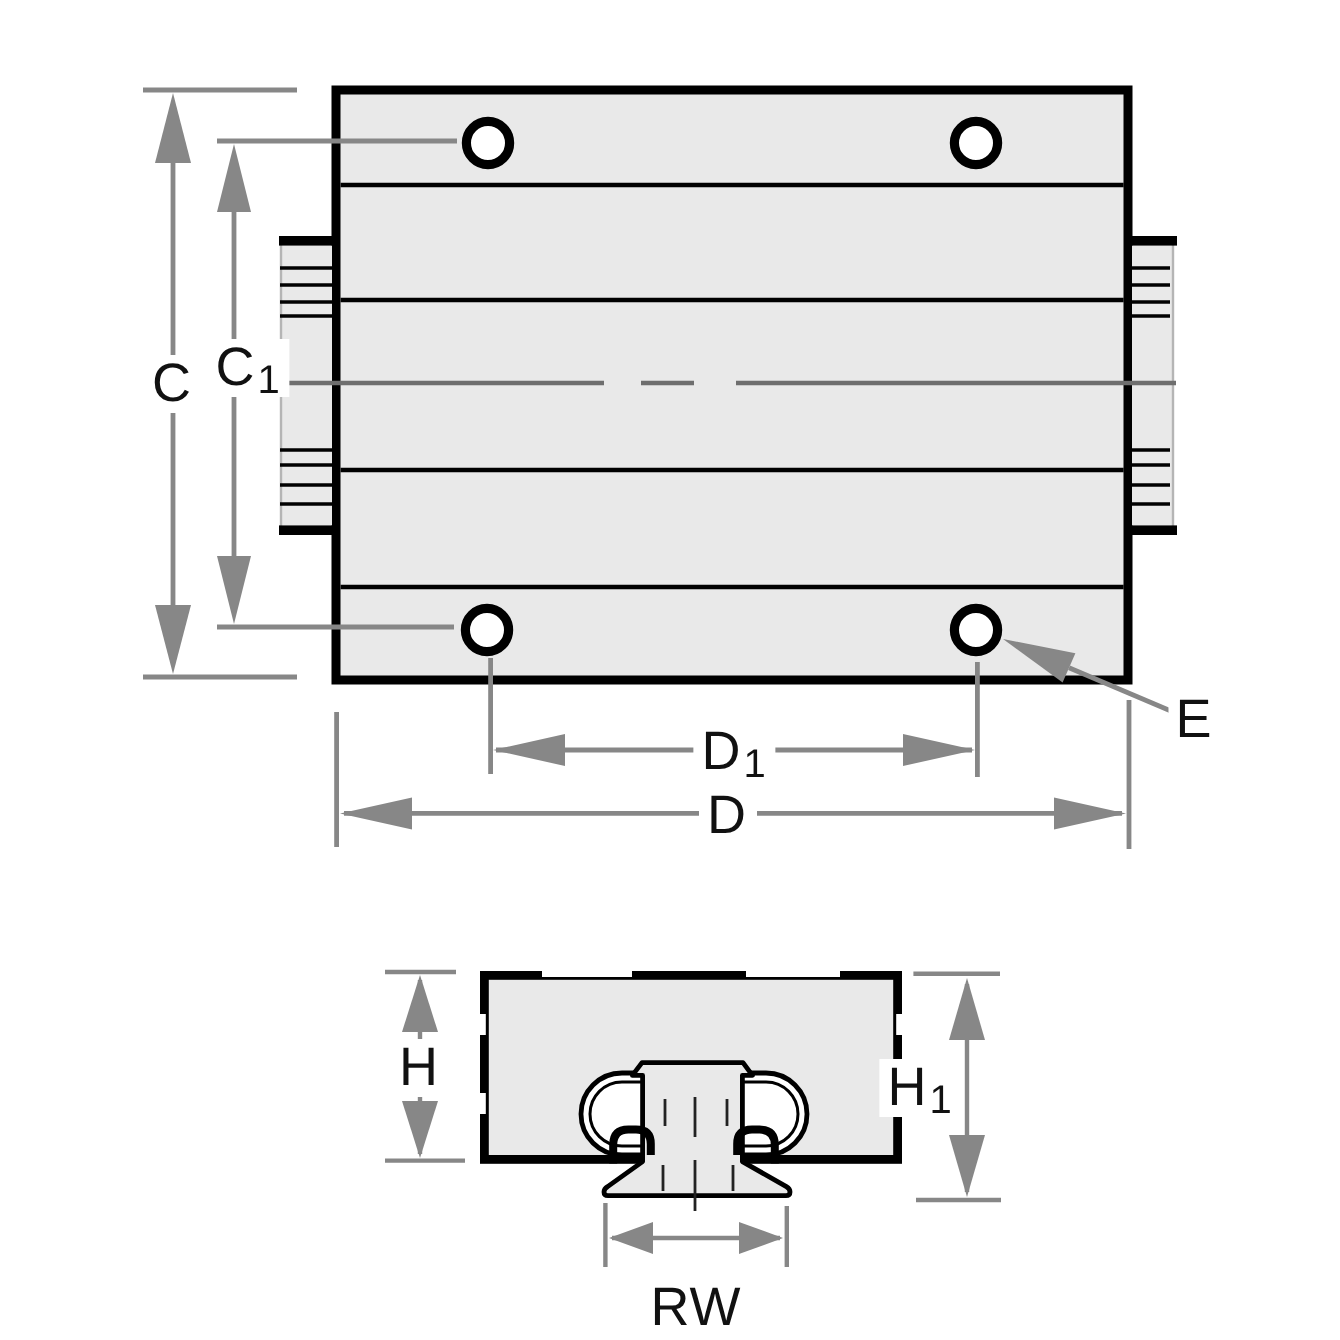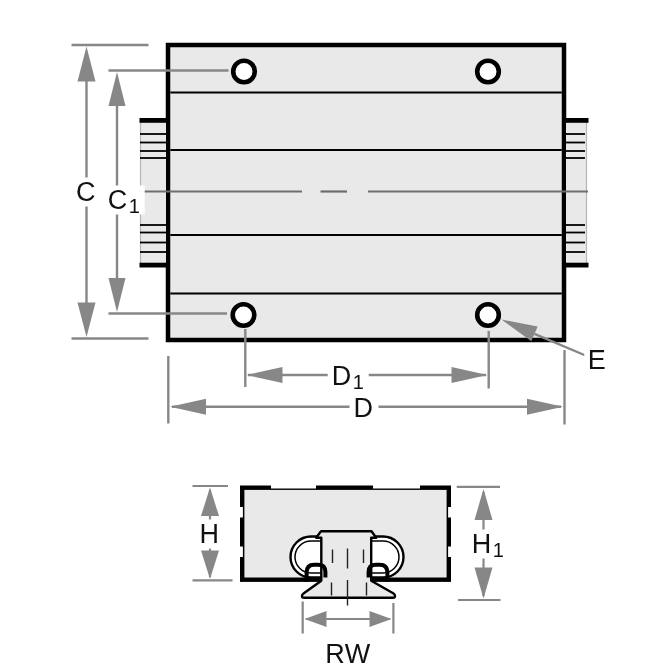--- a/index.html
+++ b/index.html
@@ -183,21 +183,21 @@
       <line x1="302.7" y1="601.5" x2="302.7" y2="633.5" stroke-width="2.2"></line>
       <line x1="393.4" y1="603" x2="393.4" y2="633.5" stroke-width="2.2"></line>
       <line x1="306" y1="619" x2="390" y2="619" stroke-width="2.2"></line>
       <polygon points="304.5,619 326.5,611 326.5,627" stroke="none"></polygon>
       <polygon points="391.5,619 369.5,611 369.5,627" stroke="none"></polygon>
     </g>
   </g>
 </svg>
 
   <div class="dim-label" style="left:86.5px;top:192px"><span>C</span><span class="sub"></span></div>
-  <div class="dim-label" style="left:124px;top:200px"><span>C</span><span class="sub">1</span></div>
-  <div class="dim-label" style="left:348px;top:375.5px"><span>D</span><span class="sub">1</span></div>
+  <div class="dim-label" style="left:124px;top:184px"><span>C</span><span class="sub">1</span></div>
+  <div class="dim-label" style="left:367px;top:375.5px"><span>D</span><span class="sub">1</span></div>
   <div class="dim-label" style="left:364px;top:408px"><span>D</span><span class="sub"></span></div>
   <div class="dim-label" style="left:597.5px;top:360px"><span>E</span><span class="sub"></span></div>
   <div class="dim-label" style="left:210px;top:533.5px"><span>H</span><span class="sub"></span></div>
-  <div class="dim-label" style="left:488px;top:544px"><span>H</span><span class="sub">1</span></div>
+  <div class="dim-label" style="left:460px;top:544px"><span>H</span><span class="sub">1</span></div>
   <div class="dim-label" style="left:348.5px;top:654px"><span>RW</span><span class="sub"></span></div>
 
 </div>
 
 </body></html>

